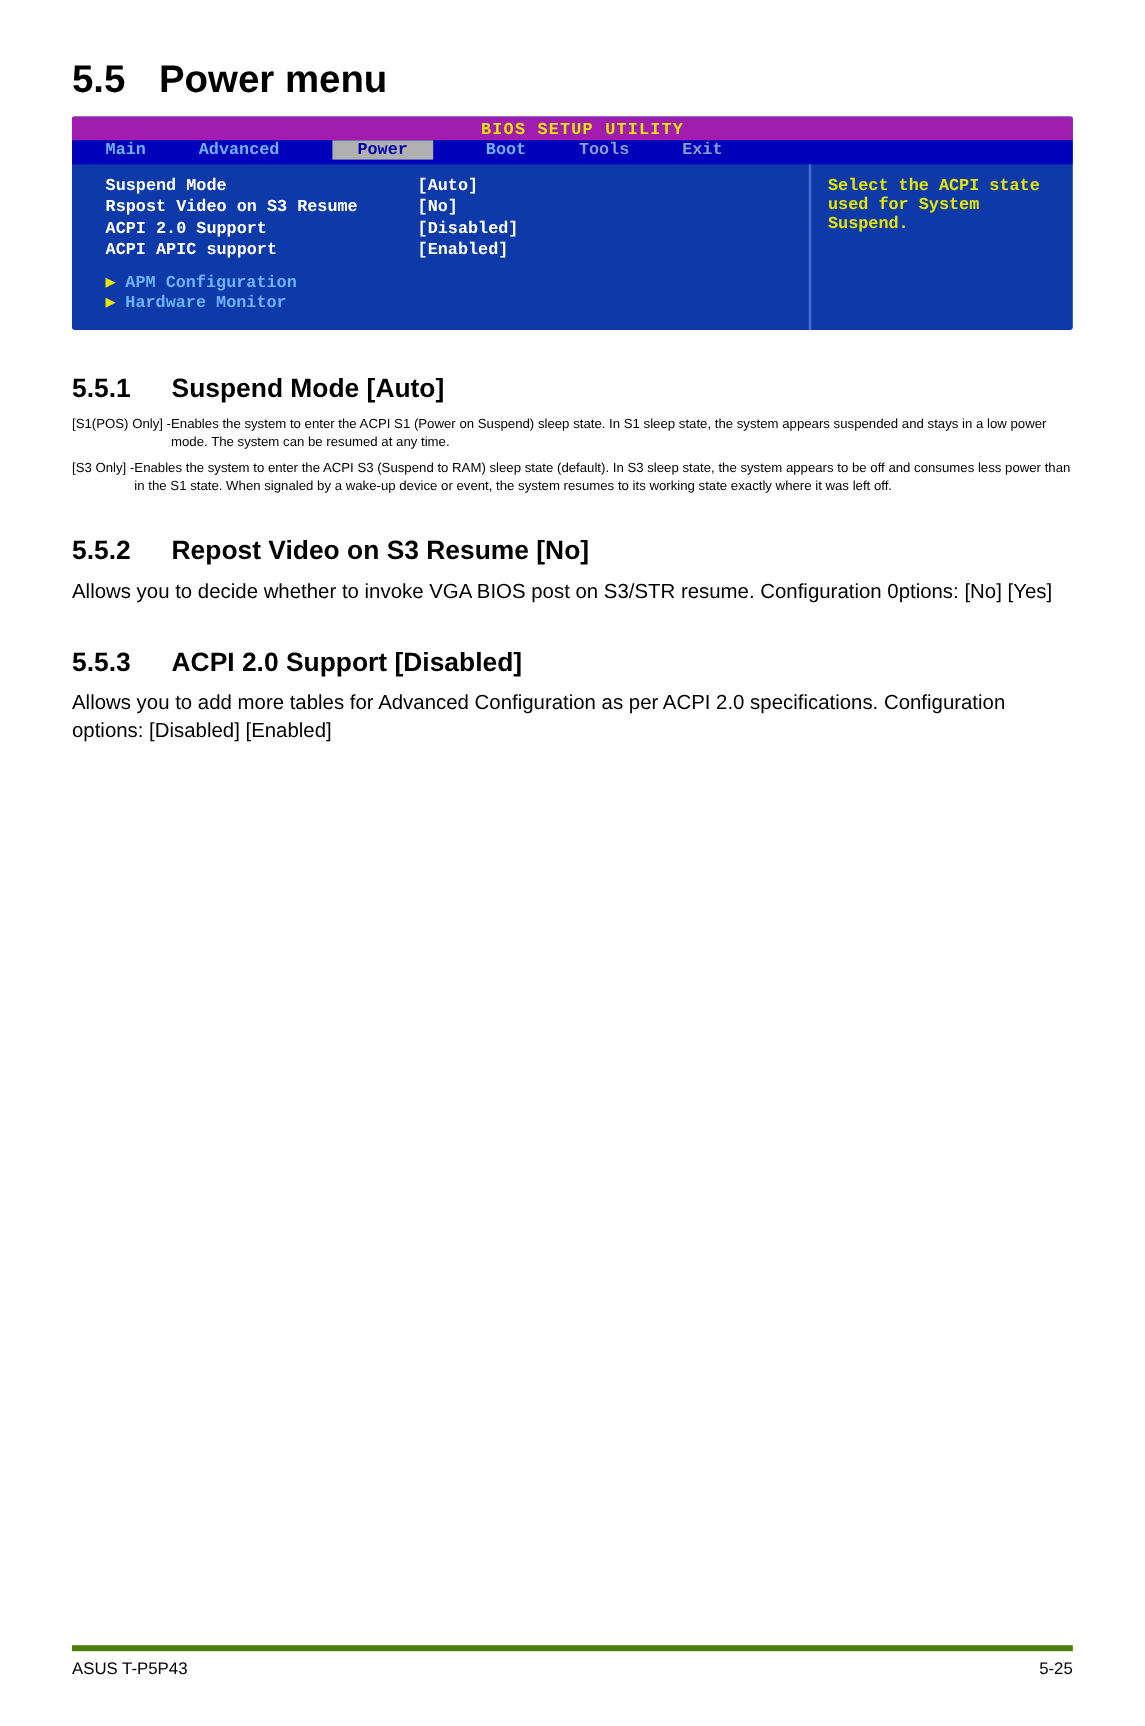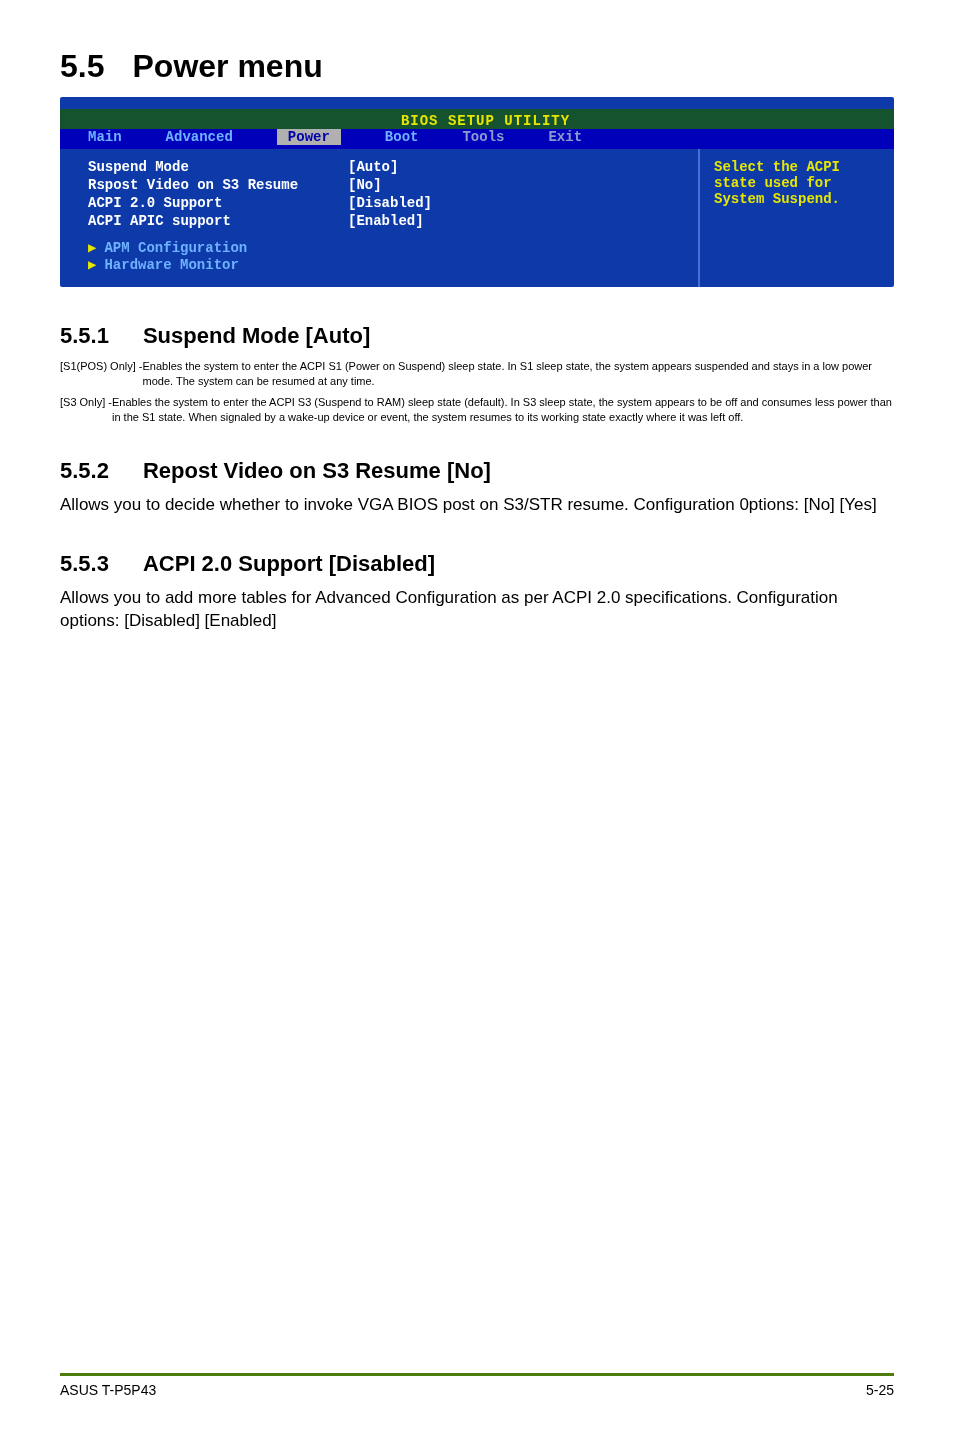--- a/index.html
+++ b/index.html
@@ -41,60 +41,59 @@
     margin-bottom: 28px;
   }
   .bios-header {
     display: flex;
     flex-direction: column;
     align-items: stretch;
   }
   .bios-title {
     text-align: center;
     color: #e6e600;
-    background: #14532d;
+    background: #a21caf;
     padding: 4px 0 0 17px;
     font-weight: bold;
     letter-spacing: 1px;
-    margin-top: 12px;
   }
   .bios-tabs {
     display: flex;
     background: #0000bb;
     padding: 0 28px 4px 28px;
   }
   .bios-tab {
     color: #6fb2ff;
     margin-right: 44px;
     font-weight: bold;
   }
   .bios-tab.active {
     background: #b0b0b0;
     color: #0000aa;
-    padding: 0 11px;
+    padding: 0 21px;
   }
   .bios-tab.grey { color: #8e9bd0; }
   .bios-body {
     display: flex;
     align-items: stretch;
   }
   .bios-left {
     flex: 1;
     padding: 10px 16px 14px 28px;
     color: #fff;
     font-weight: bold;
   }
   .bios-row { display: flex; margin-bottom: 2px; }
   .bios-label { flex: 0 0 260px; }
   .bios-val { flex: 1; }
   .bios-sub { margin-top: 10px; }
   .bios-sub .tri { color: #e6e600; margin-right: 8px; }
   .bios-sub-item { color: #6fb2ff; font-weight: bold; }
   .bios-right {
-    width: 196px;
+    width: 220px;
     border-left: 2px solid #4a6fd4;
     padding: 10px 14px;
     color: #e6e600;
     font-weight: bold;
   }
   
   h2.sub {
     font-size: 22px;
     font-weight: bold;
     margin: 34px 0 10px 0;
@@ -113,21 +112,21 @@
     margin: 0 0 6px 0;
   }
   .defrow .term { white-space: nowrap; }
   .defrow .desc { flex: 1; }
   .indent2 .desc { padding-left: 0; }
   .footer {
     position: absolute;
     left: 60px;
     right: 60px;
     bottom: 40px;
-    border-top: 3px solid #4d7c0f;
+    border-top: 5px solid #4d7c0f;
     padding-top: 6px;
     display: flex;
     justify-content: space-between;
     font-size: 14px;
   }
 </style>
 </head>
 <body>
 
 <div class="page">

